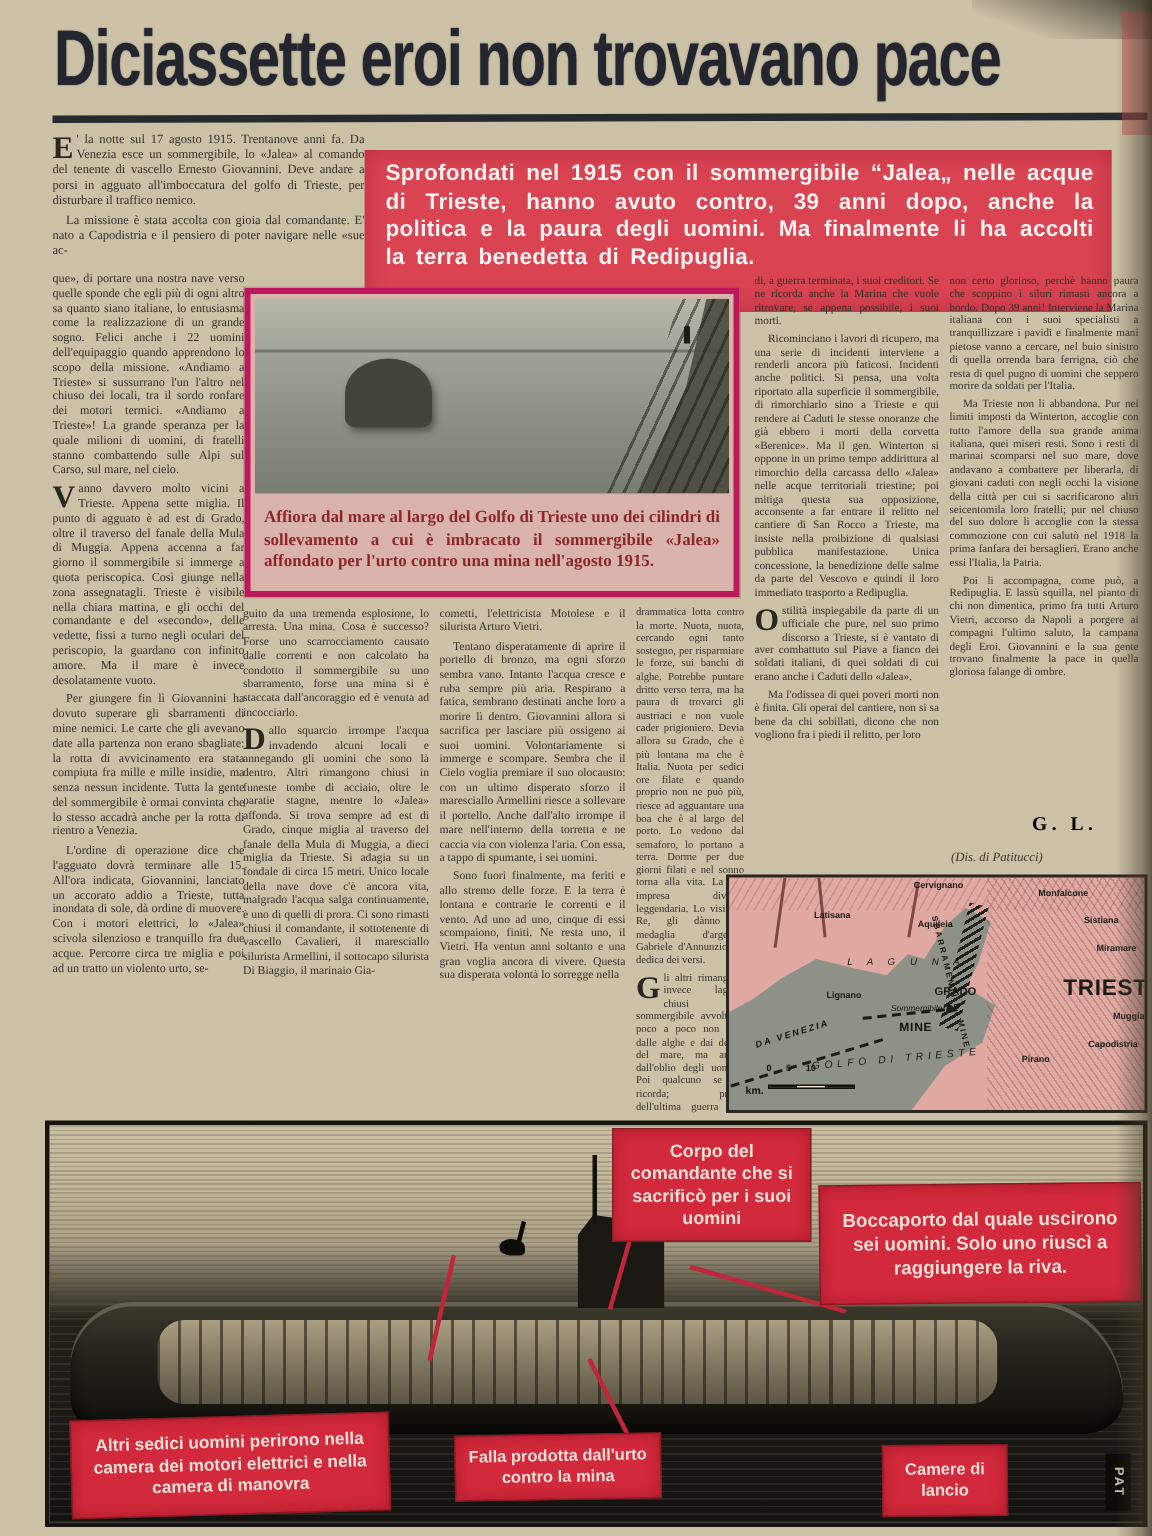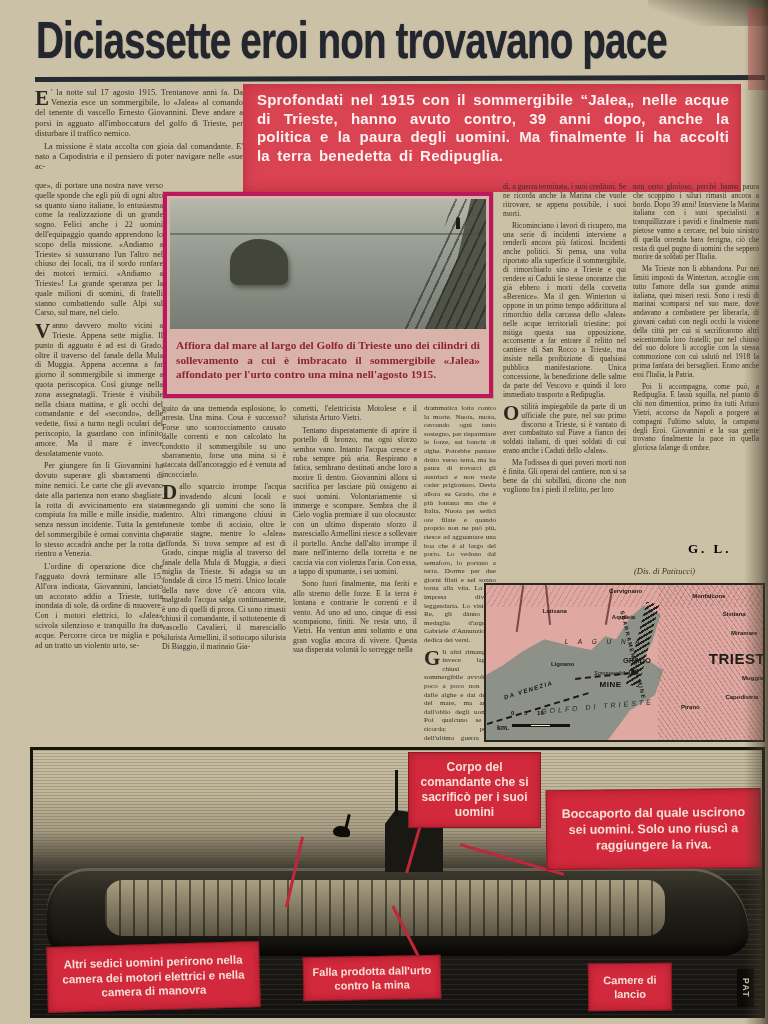--- a/index.html
+++ b/index.html
@@ -13,21 +13,21 @@
     font-family:"Liberation Sans",sans-serif;font-weight:bold;font-size:43px;
     color:#23262e;letter-spacing:-1px;transform:scale(.9,1.22);transform-origin:top left;
     text-shadow:0 0 1px rgba(35,38,46,.6);}
   .headline-rule{position:absolute;left:35px;top:76px;width:730px;height:5px;background:#262a31;transform:rotate(-.15deg);}
   .corner-shadow{position:absolute;right:0;top:0;width:120px;height:26px;
     background:linear-gradient(200deg,rgba(58,54,40,.85),rgba(58,54,40,0) 75%);}
   .edge-shadow{position:absolute;right:0;top:0;width:24px;height:1024px;
     background:linear-gradient(90deg,rgba(80,72,52,0),rgba(70,62,44,.45) 70%,rgba(50,44,30,.7));}
   .edge-red{position:absolute;right:0;top:8px;width:20px;height:82px;background:#c7495177;}
   
-  .intro-box{position:absolute;left:243px;top:84px;width:498px;height:108px;background:#d94352;
+  .intro-box{position:absolute;left:243px;top:100px;width:498px;height:108px;background:#d94352;
     box-shadow:inset 0 0 14px rgba(120,10,25,.35);padding:7px 12px 6px 14px;
     font-family:"Liberation Sans",sans-serif;font-weight:bold;font-size:15px;line-height:18.5px;
     color:#fdf0ef;text-align:justify;word-spacing:3px;letter-spacing:.2px;}
   
   .tcol{position:absolute;overflow:hidden;text-align:justify;}
   .tcol p{margin:0 0 3px 0;text-indent:9px;}
   .tcol p:first-child{text-indent:0;}
   .dropcap{float:left;font-weight:bold;font-size:21px;line-height:16px;padding:2px 2px 0 0;color:#2b2822;}
   .intro-wide{left:35px;top:88px;width:208px;height:106px;font-size:8.4px;line-height:10.2px;}
   .col1{left:35px;top:181px;width:128px;height:562px;font-size:8.1px;line-height:9.8px;}

